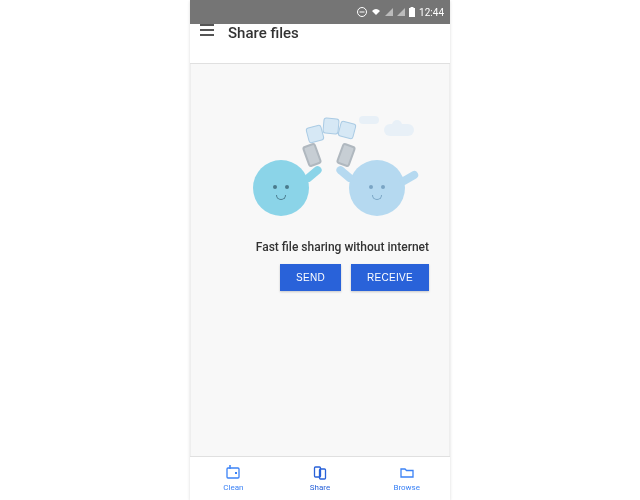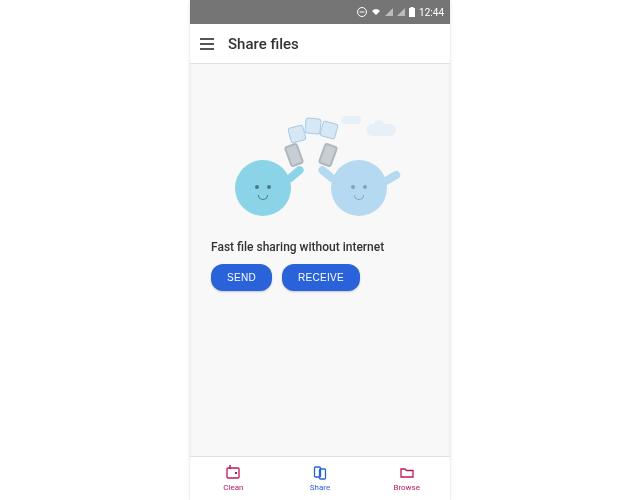--- a/index.html
+++ b/index.html
@@ -28,21 +28,20 @@
       align-items: center;
       padding: 12px 6px;
       gap: 4px;
       color: #fff;
       font-size: 10px;
     }
     .status-icon { display: inline-flex; }
     .app-bar {
       height: 40px;
       display: flex;
-      align-items: center;
       padding: 0 10px;
       gap: 14px;
       border-bottom: 1px solid #e0e0e0;
     }
     .hamburger {
       display: flex;
       flex-direction: column;
       gap: 3px;
       cursor: pointer;
     }
@@ -54,21 +53,21 @@
     .app-title {
       font-size: 15px;
       font-weight: 500;
       color: #333;
     }
     .content {
       flex: 1;
       background: #f8f8f8;
       display: flex;
       flex-direction: column;
-      align-items: flex-start;
+      align-items: flex-end;
       padding: 50px 20px 20px;
       border-left: 1px solid #eee;
       border-right: 1px solid #eee;
     }
     .illustration {
       width: 200px;
       height: 110px;
       position: relative;
       margin-bottom: 16px;
     }
@@ -145,38 +144,38 @@
     }
     .btn {
       background: #2962d9;
       color: #fff;
       border: none;
       padding: 8px 16px;
       font-size: 10px;
       font-weight: 500;
       letter-spacing: 0.3px;
       cursor: pointer;
-      border-radius: 12px;
+      border-radius: 0;
       box-shadow: 0 1px 2px rgba(0,0,0,0.2);
     }
     .bottom-nav {
       height: 44px;
       display: flex;
       border-top: 1px solid #e0e0e0;
       background: #fff;
     }
     .nav-item {
       flex: 1;
       display: flex;
       flex-direction: column;
       align-items: center;
       justify-content: center;
       gap: 2px;
       cursor: pointer;
-      color: #be185d;
+      color: #3b82f6;
     }
     .nav-item.active { color: #2962d9; }
     .nav-icon { width: 16px; height: 16px; }
     .nav-label { font-size: 8px; }
   </style>
 </head>
 <body>
 
 <div class="phone">
 

